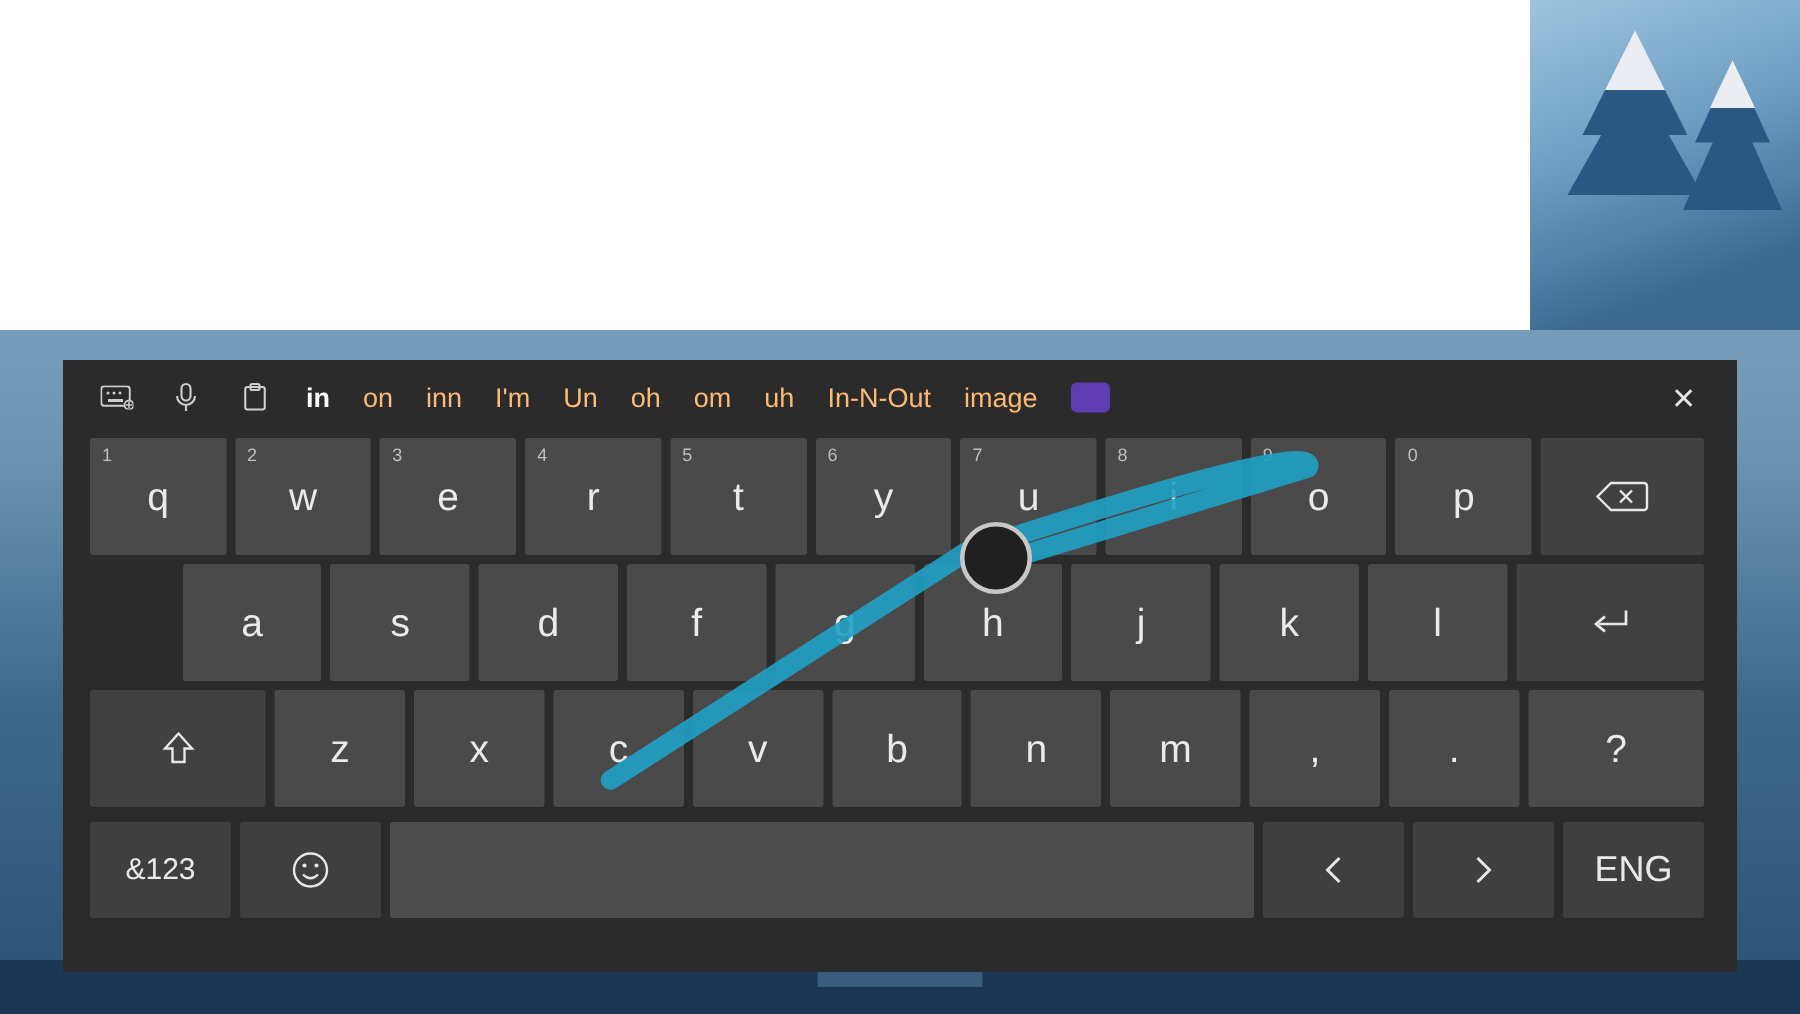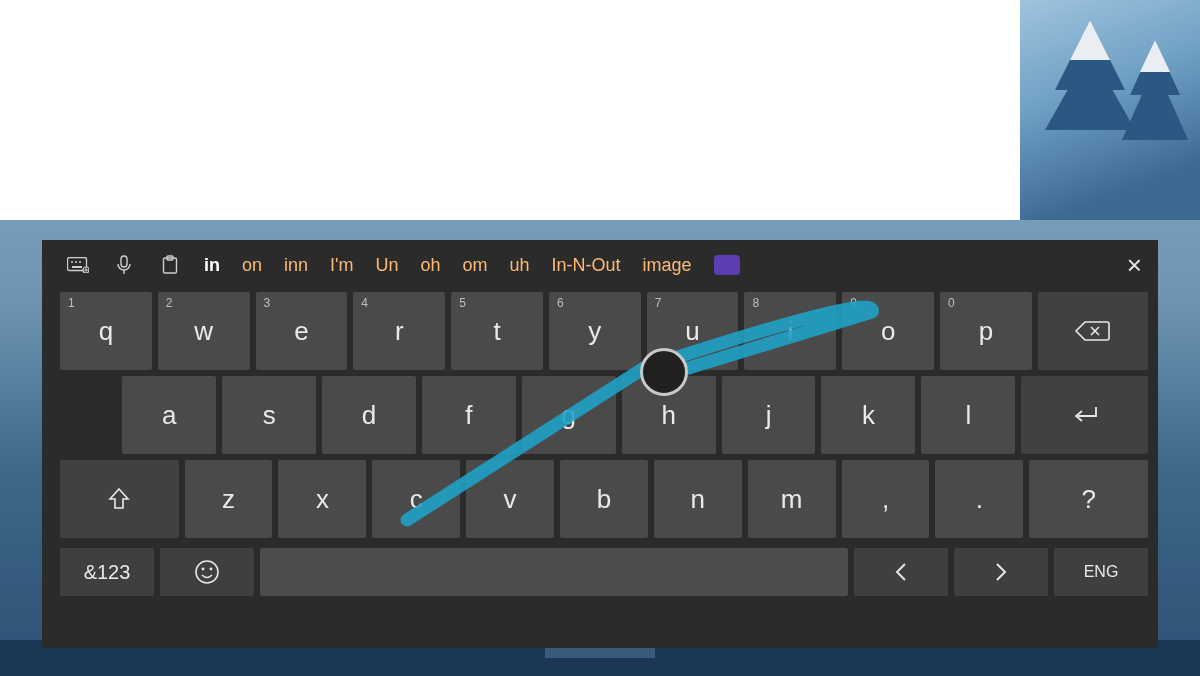--- a/index.html
+++ b/index.html
@@ -30,38 +30,38 @@
   .white-window {
     position: absolute; left: 0; top: 0; width: 1020px; height: 220px;
     background: #fff;
   }
 
   
   .kbd {
     position: absolute; left: 42px; right: 42px; bottom: 28px; top: 240px;
     background: #2b2b2b;
     display: flex; flex-direction: column;
-    padding: 0 10px 14px 18px;
+    padding: 0 22px 14px 18px;
   }
 
   .sugbar {
     height: 50px; display: flex; align-items: center; gap: 22px;
     padding: 0 6px;
     color: #d6d6d6;
   }
   .sugbar .spacer { flex: 1; }
   .sugbar .ic { display: flex; align-items: center; justify-content: center; width: 24px; height: 24px; color: #d0d0d0; }
   .sugbar .sug { font-size: 18px; color: #fdba74; cursor: pointer; }
   .sugbar .sug.bold { font-weight: 600; color: #fff; }
   .sugbar .gif { width: 26px; height: 20px; background: #5e3db3; border-radius: 4px; }
   .sugbar .close { font-size: 26px; color: #e6e6e6; }
 
   .rows { flex: 1; display: flex; flex-direction: column; gap: 6px; margin-top: 2px; }
   .row { display: flex; gap: 6px; height: 78px; }
-  .row.bot { height: 48px; margin-top: 4px; text-align: center; }
+  .row.bot { height: 64px; margin-top: 4px; text-align: center; }
 
   .key {
     background: #4a4a4a;
     color: #eaeaea;
     display: flex; align-items: center; justify-content: center;
     font-size: 26px; font-weight: 300;
     position: relative;
     border-radius: 2px;
     cursor: pointer;
   }
@@ -76,21 +76,21 @@
   .row2 .enter { flex: 1.35; }
   .row3 .key { flex: 1; }
   .row3 .shift { flex: 1.35; }
   .row3 .qmark { flex: 1.35; }
   .row.bot .key { font-size: 20px; background: #3f3f3f; }
   .row.bot .kfn { width: 94px; }
   .row.bot .kctrl { width: 94px; }
   .row.bot .kemoji { width: 94px; }
   .row.bot .kspace { flex: 1; background: #4d4d4d; }
   .row.bot .karrow { width: 94px; }
-  .row.bot .klang { width: 94px; font-size: 16px; }
+  .row.bot .klang { width: 94px; font-size: 24px; }
 
   
   .swipe { position: absolute; pointer-events: none; }
   .touch {
     position: absolute; width: 48px; height: 48px; border-radius: 50%;
     background: #202020; border: 3px solid #c8c8c8;
   }
 
   svg { display: block; }
 </style>

